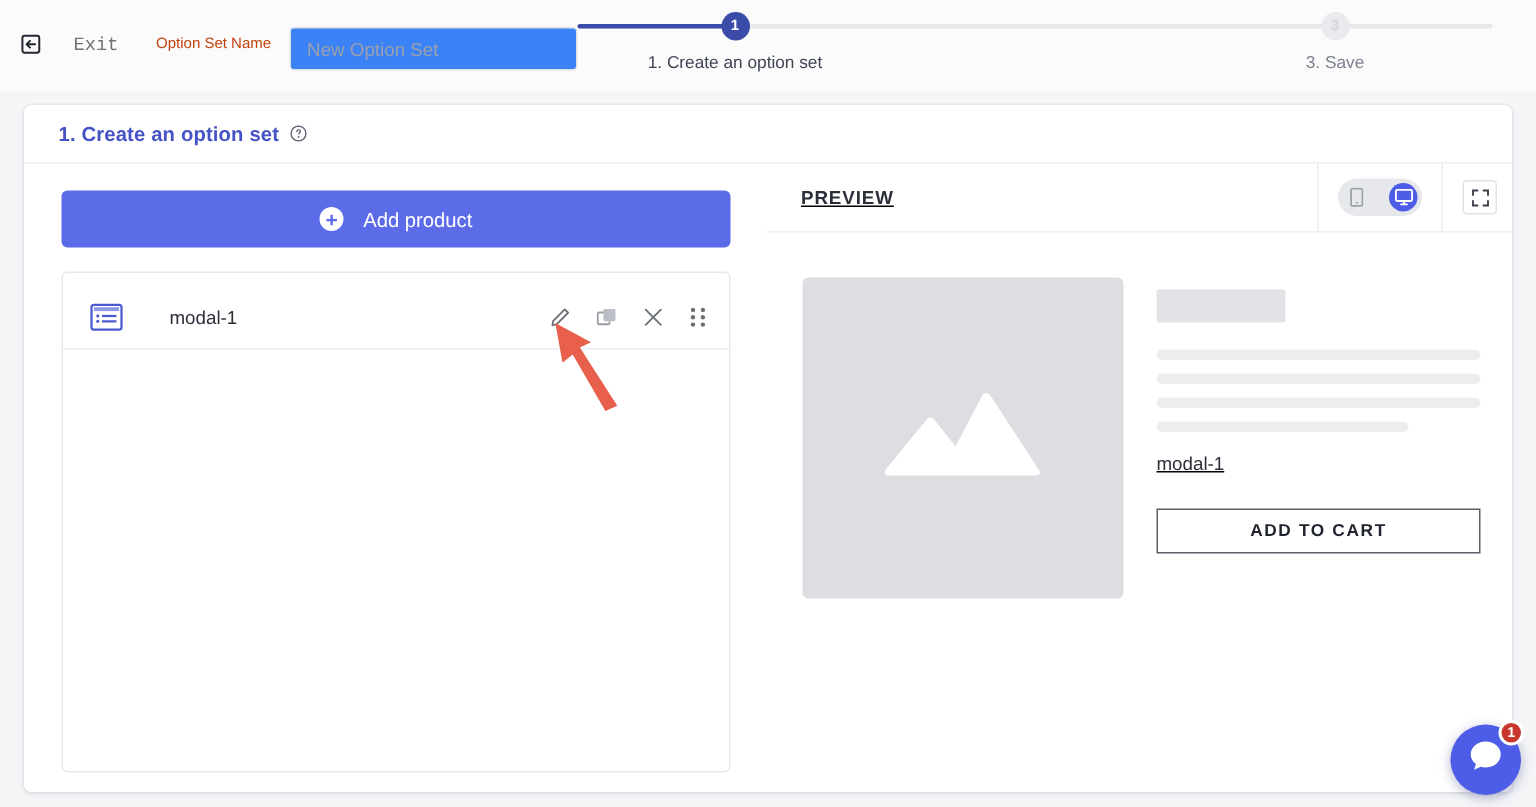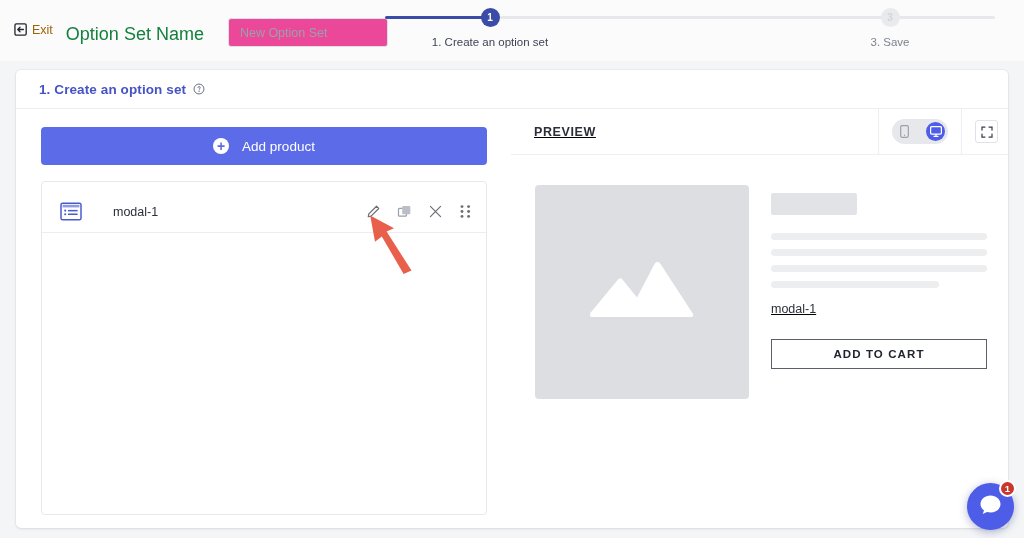--- a/index.html
+++ b/index.html
@@ -13,35 +13,36 @@
   
   .topbar {
     position: relative;
     height: 61px;
     background: #fbfbfc;
     display: flex;
     align-items: flex-start;
     padding: 18px 0 0 0;
   }
   .exit-btn {
-    display: flex; align-items: center; gap: 3px;
+    display: flex; align-items: center; gap: 20px;
     margin-left: 14px; margin-top: 4px;
-    color: #a16207; font-size: 12.5px;
+    color: #737373; font-size: 12.5px;
     cursor: pointer;
+    font-family: Liberation Mono, monospace;
   }
   .exit-icon { width: 15px; height: 15px; display:block; }
   .osn-label {
-    margin-left: 13px; margin-top: 6px;
-    font-size: 18px; color: #15803d; white-space: nowrap;
+    margin-left: 25px; margin-top: 6px;
+    font-size: 10px; color: #c2410c; white-space: nowrap;
   }
   .osn-input {
-    margin-left: 24px; margin-top: 0px;
-    width: 160px; height: 29px;
+    margin-left: 12px; margin-top: 0px;
+    width: 192px; height: 29px;
     border: 1px solid #dfe1e6; border-radius: 3px;
-    background: #ec4899; padding: 0 11px;
+    background: #3b82f6; padding: 0 11px;
     font-size: 12.5px; color: #2b2f3a;
     font-family: "Liberation Sans", sans-serif;
     outline: none;
   }
   .osn-input::placeholder { color: #9aa0ad; }
 
   
   .stepper {
     position: absolute; left: 385px; top: 8px;
     width: 610px; height: 48px;

